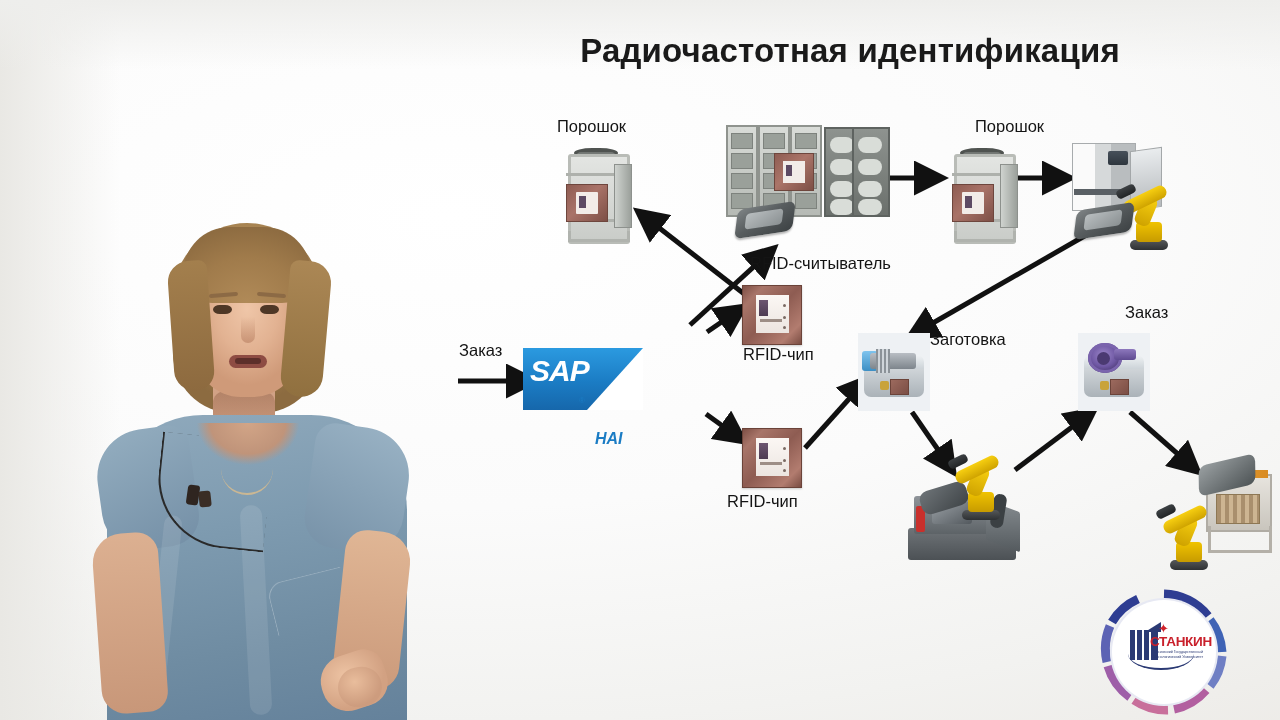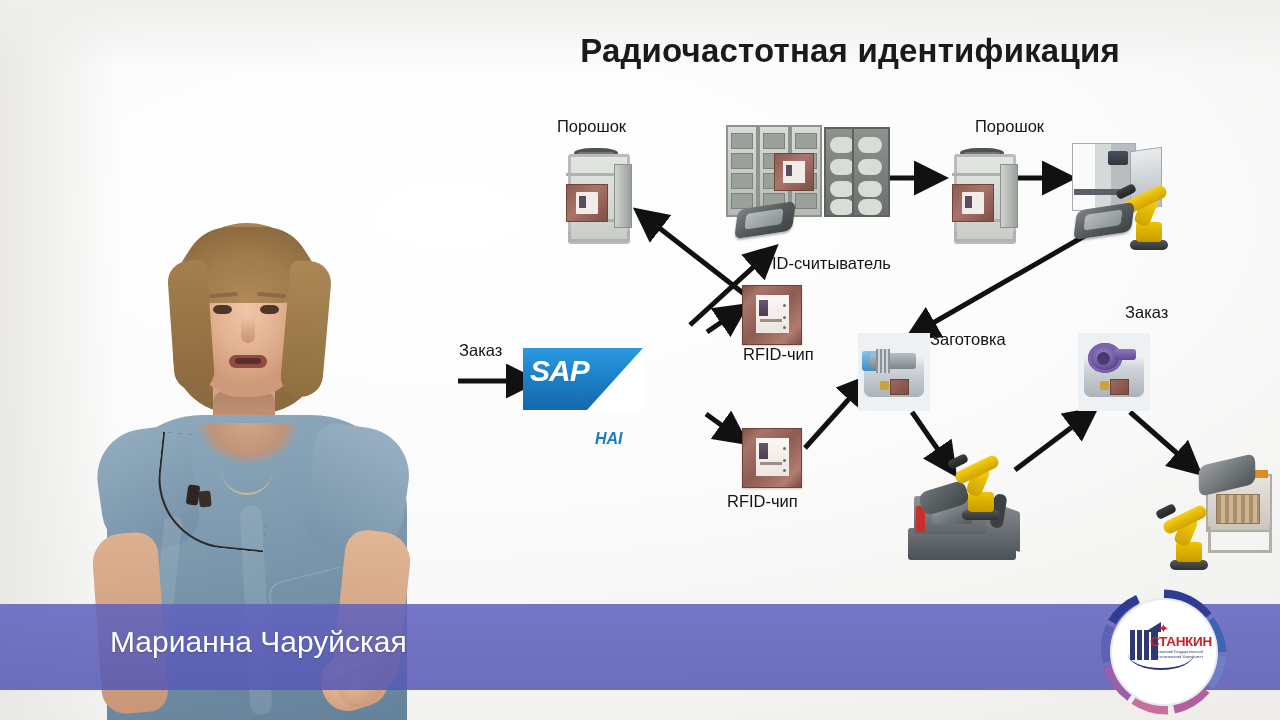--- a/index.html
+++ b/index.html
@@ -545,23 +545,20 @@
   <div class="node" style="left:1160px;top:498px;">
     <div class="robot">
         <div class="foot"></div>
         <div class="base"></div>
         <div class="upper"></div>
         <div class="fore"></div>
         <div class="wrist"></div>
       </div>
   </div>
 
-  <div class="lower-third">
-    <div class="name">Марианна Чаруйская</div>
-  </div>
 
   <div class="logo">
     <svg class="ring-svg" viewBox="0 0 132 132">
       <g fill="none" stroke-width="9" stroke-linecap="butt">
         <path d="M66 8 A58 58 0 0 1 110 30" stroke="#2e3d92"></path>
         <path d="M112 34 A58 58 0 0 1 124 66" stroke="#3f63b5"></path>
         <path d="M124 70 A58 58 0 0 1 112 100" stroke="#6f7fc4"></path>
         <path d="M108 104 A58 58 0 0 1 76 123" stroke="#b25fa0"></path>
         <path d="M70 124 A58 58 0 0 1 36 114" stroke="#c86f9b"></path>
         <path d="M32 111 A58 58 0 0 1 10 80" stroke="#9e5ea8"></path>

